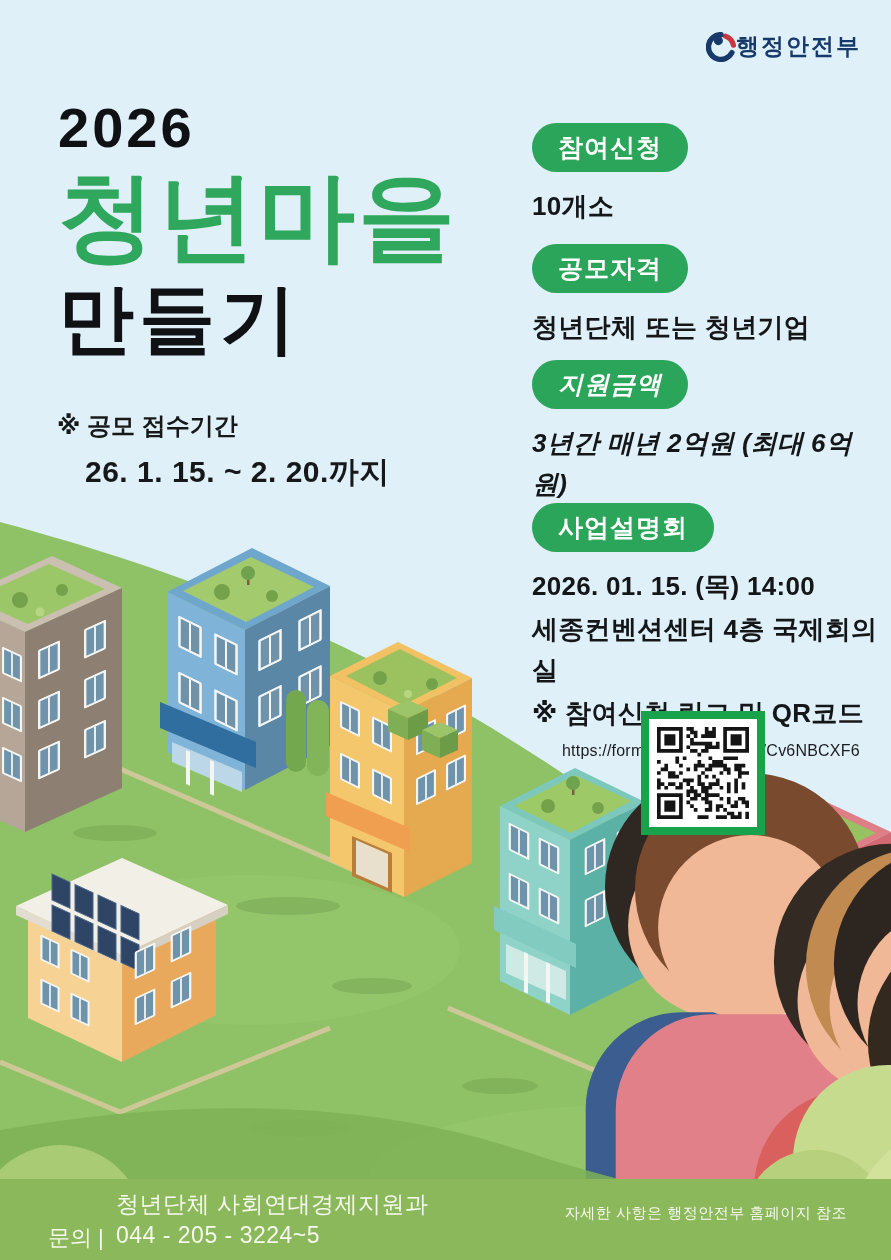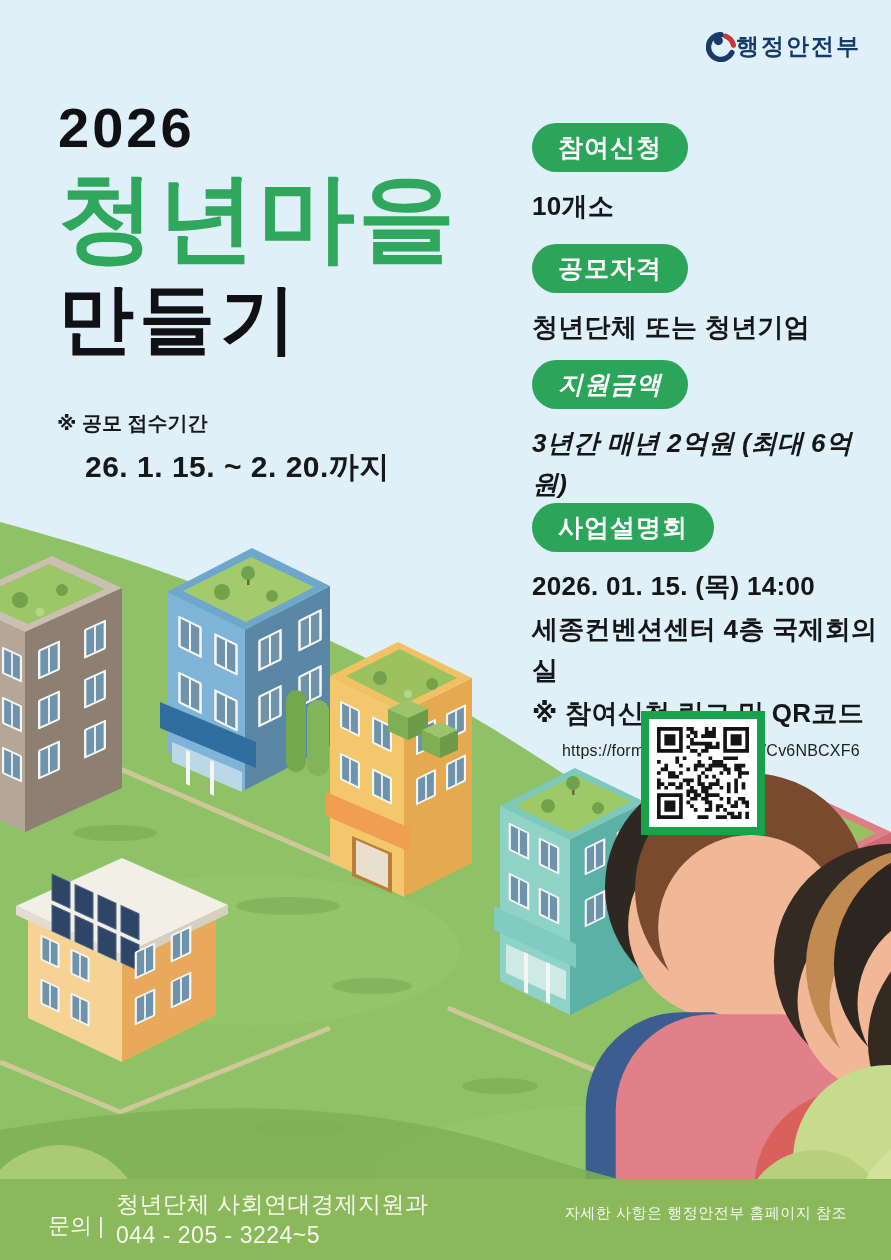--- a/index.html
+++ b/index.html
@@ -11,25 +11,25 @@
   body{font-family:"Liberation Sans","DejaVu Sans",sans-serif;background:#ccc;}
   .poster{position:relative;width:891px;height:1260px;background:var(--sky);overflow:hidden;margin:0 auto;}
 
   
   .gov-logo{position:absolute;top:31px;left:706px;display:flex;align-items:center;z-index:3;}
   .gov-logo .agency{font-size:23px;font-weight:bold;color:var(--logo-navy);letter-spacing:2px;}
 
   
   .title-block{position:absolute;left:58px;top:100px;z-index:3;color:#101114;}
   .title-year{font-size:56px;font-weight:800;letter-spacing:3px;line-height:1.0;}
-  .title-main{font-size:97px;font-weight:800;color:var(--title-green);letter-spacing:3px;line-height:1.12;margin-top:8px;}
+  .title-main{font-size:97px;font-weight:800;color:var(--title-green);letter-spacing:3px;line-height:1.12;margin-top:8px;font-family:Liberation Serif, serif;}
   .title-sub{font-size:76px;font-weight:800;letter-spacing:5px;line-height:1.05;margin-top:6px;}
 
   .period{position:absolute;left:57px;top:410px;z-index:3;color:#16181a;}
-  .period-label{font-size:20px;font-weight:700;}
+  .period-label{font-size:24px;font-weight:700;}
   .period-value{font-size:30px;font-weight:700;margin:10px 0 0 28px;letter-spacing:.5px;}
 
   
   .info-col{position:absolute;left:532px;top:0;width:352px;z-index:3;}
   .info-sec{position:absolute;left:0;}
   .sec-1{top:123px;} .sec-2{top:244px;} .sec-3{top:360px;font-style:italic;} .sec-4{top:503px;}
   .badge{display:inline-block;background:var(--accent-green);color:#fff;font-size:25px;font-weight:700;
          padding:8px 26px;border-radius:999px;letter-spacing:1px;}
   .info-line{font-size:26px;font-weight:600;color:var(--ink);margin-top:14px;line-height:41px;letter-spacing:.3px;}
   .info-url{font-size:16px;font-weight:500;color:#1b1d20;margin:8px 0 0 30px;letter-spacing:.2px;}
@@ -37,21 +37,21 @@
   
   .qr-box{position:absolute;left:641px;top:711px;width:124px;height:124px;background:#fff;
           border:8px solid var(--qr-border);padding:8px;z-index:4;}
   .qr-box svg{display:block;width:92px;height:92px;}
 
   
   .scene{position:absolute;left:0;top:500px;width:891px;height:760px;z-index:1;}
 
   
   .footer{position:absolute;left:0;bottom:0;width:891px;height:81px;background:var(--footer-green);z-index:5;color:#f6f9ee;}
-  .footer-label{position:absolute;left:48px;top:32px;font-size:22px;font-weight:500;}
+  .footer-label{position:absolute;left:48px;top:44px;font-size:22px;font-weight:500;}
   .footer-contact{position:absolute;left:116px;top:10px;font-size:23px;font-weight:500;line-height:31px;letter-spacing:.5px;}
   .footer-note{position:absolute;right:44px;top:25px;font-size:15px;font-weight:500;letter-spacing:.5px;}
 </style>
 </head>
 <body>
 
 <div class="poster">
 
   <div class="gov-logo">
     <svg width="30" height="30" viewBox="0 0 40 40">

